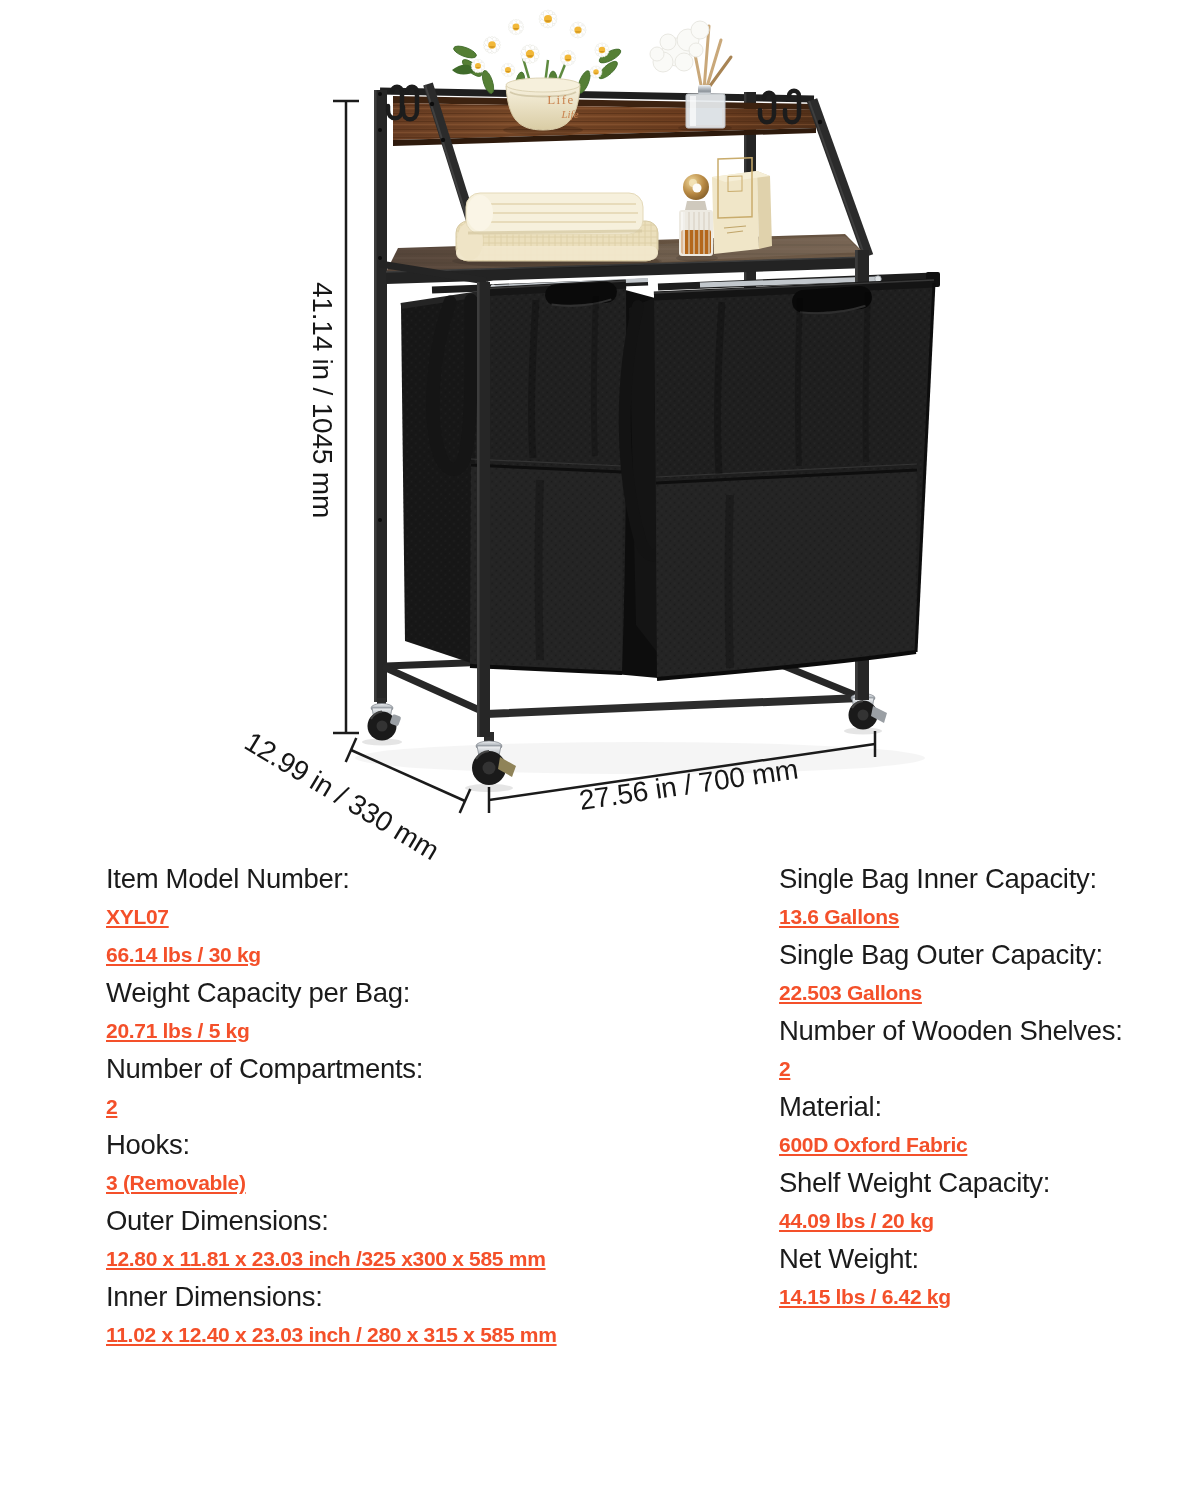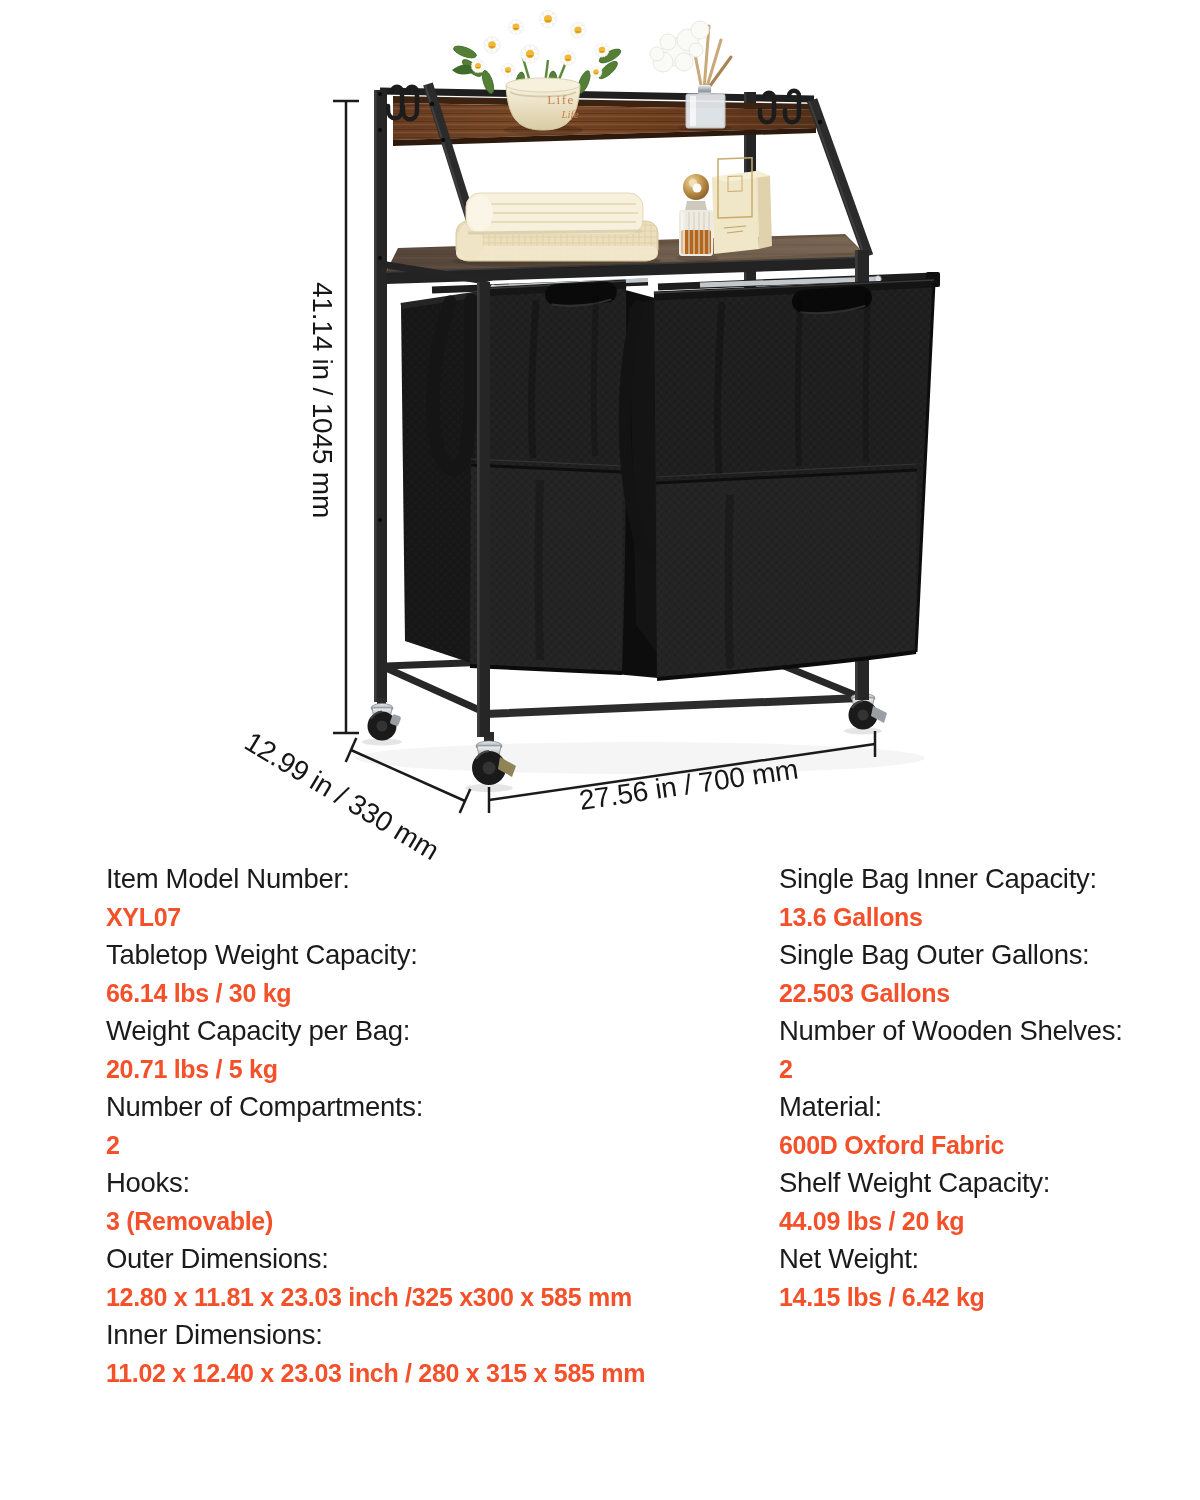--- a/index.html
+++ b/index.html
@@ -14,22 +14,22 @@
   .pot-word { font-family:"Liberation Serif",serif; fill:#C9834F; }
 
   .specs-col { position:absolute; top:860px; }
   .specs-col.left  { left:98px; width:660px;margin-left:8px; }
   .specs-col.right { left:779px; width:420px; }
   .spec-label {
     font-size:27.5px; line-height:38px; font-weight:500; color:#1B1B1B;
     letter-spacing:-0.3px; white-space:nowrap;
   }
   .spec-value {
-    font-size:25px; line-height:38px; font-weight:700; color:var(--accent);
-    letter-spacing:-0.3px; white-space:nowrap;
+    font-size:21px; line-height:38px; font-weight:700; color:var(--accent);
+    letter-spacing:-0.3px; white-space:nowrap;text-decoration:underline;
   }
 </style>
 </head>
 <body>
 
 <div class="hero">
 <svg width="1200" height="860" viewBox="0 0 1200 860" xmlns="http://www.w3.org/2000/svg">
   <defs>
     <linearGradient id="woodShelf" x1="0" y1="0" x2="1" y2="0">
       <stop offset="0" stop-color="#6B3F24"></stop>
@@ -366,37 +366,36 @@
   </g>
   <text class="dim-label" text-anchor="middle" transform="translate(313,400) rotate(90)">41.14 in / 1045 mm</text>
   <text class="dim-label" text-anchor="middle" transform="translate(337,804) rotate(31)">12.99 in / 330 mm</text>
   <text class="dim-label" text-anchor="middle" transform="translate(690,794) rotate(-8.3)">27.56 in / 700 mm</text>
 </svg>
 </div>
 
 <div class="specs-col left">
     <div class="spec-label">Item Model Number:</div>
     <div class="spec-value">XYL07</div>
-    <div class="spec-label">Tabletop Weight Capacity:</div>
     <div class="spec-value">66.14 lbs / 30 kg</div>
     <div class="spec-label">Weight Capacity per Bag:</div>
     <div class="spec-value">20.71 lbs / 5 kg</div>
     <div class="spec-label">Number of Compartments:</div>
     <div class="spec-value">2</div>
     <div class="spec-label">Hooks:</div>
     <div class="spec-value">3 (Removable)</div>
     <div class="spec-label">Outer Dimensions:</div>
     <div class="spec-value">12.80 x 11.81 x 23.03 inch /325 x300 x 585 mm</div>
     <div class="spec-label">Inner Dimensions:</div>
     <div class="spec-value">11.02 x 12.40 x 23.03 inch / 280 x 315 x 585 mm</div>
   </div>
 <div class="specs-col right">
     <div class="spec-label">Single Bag Inner Capacity:</div>
     <div class="spec-value">13.6 Gallons</div>
-    <div class="spec-label">Single Bag Outer Gallons:</div>
+    <div class="spec-label">Single Bag Outer Capacity:</div>
     <div class="spec-value">22.503 Gallons</div>
     <div class="spec-label">Number of Wooden Shelves:</div>
     <div class="spec-value">2</div>
     <div class="spec-label">Material:</div>
     <div class="spec-value">600D Oxford Fabric</div>
     <div class="spec-label">Shelf Weight Capacity:</div>
     <div class="spec-value">44.09 lbs / 20 kg</div>
     <div class="spec-label">Net Weight:</div>
     <div class="spec-value">14.15 lbs / 6.42 kg</div>
   </div>

